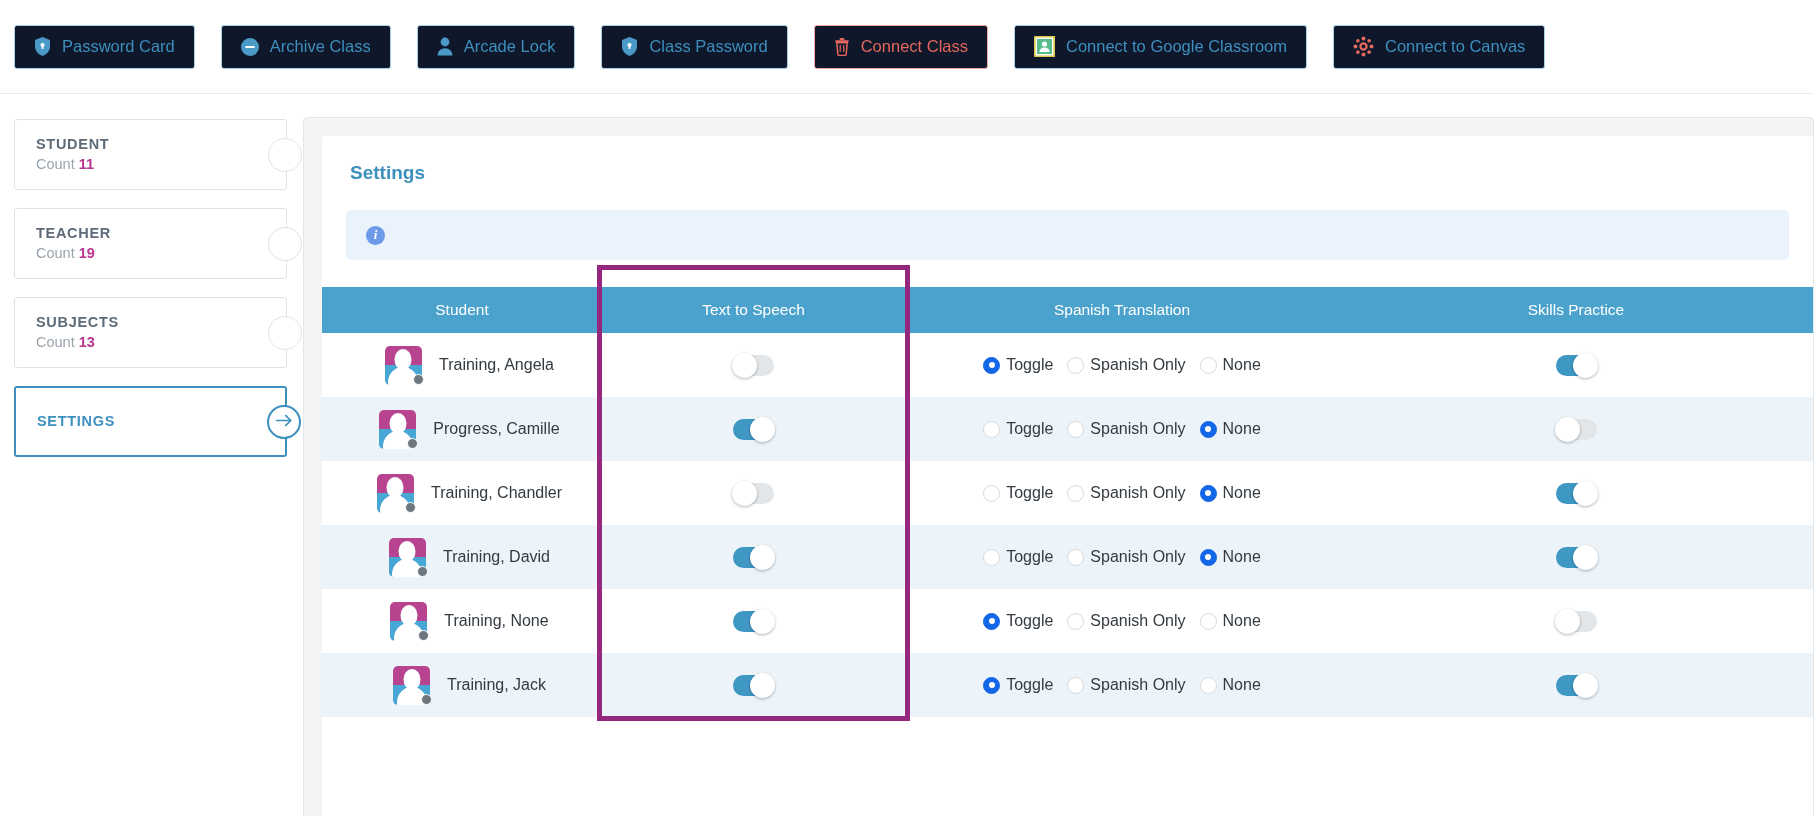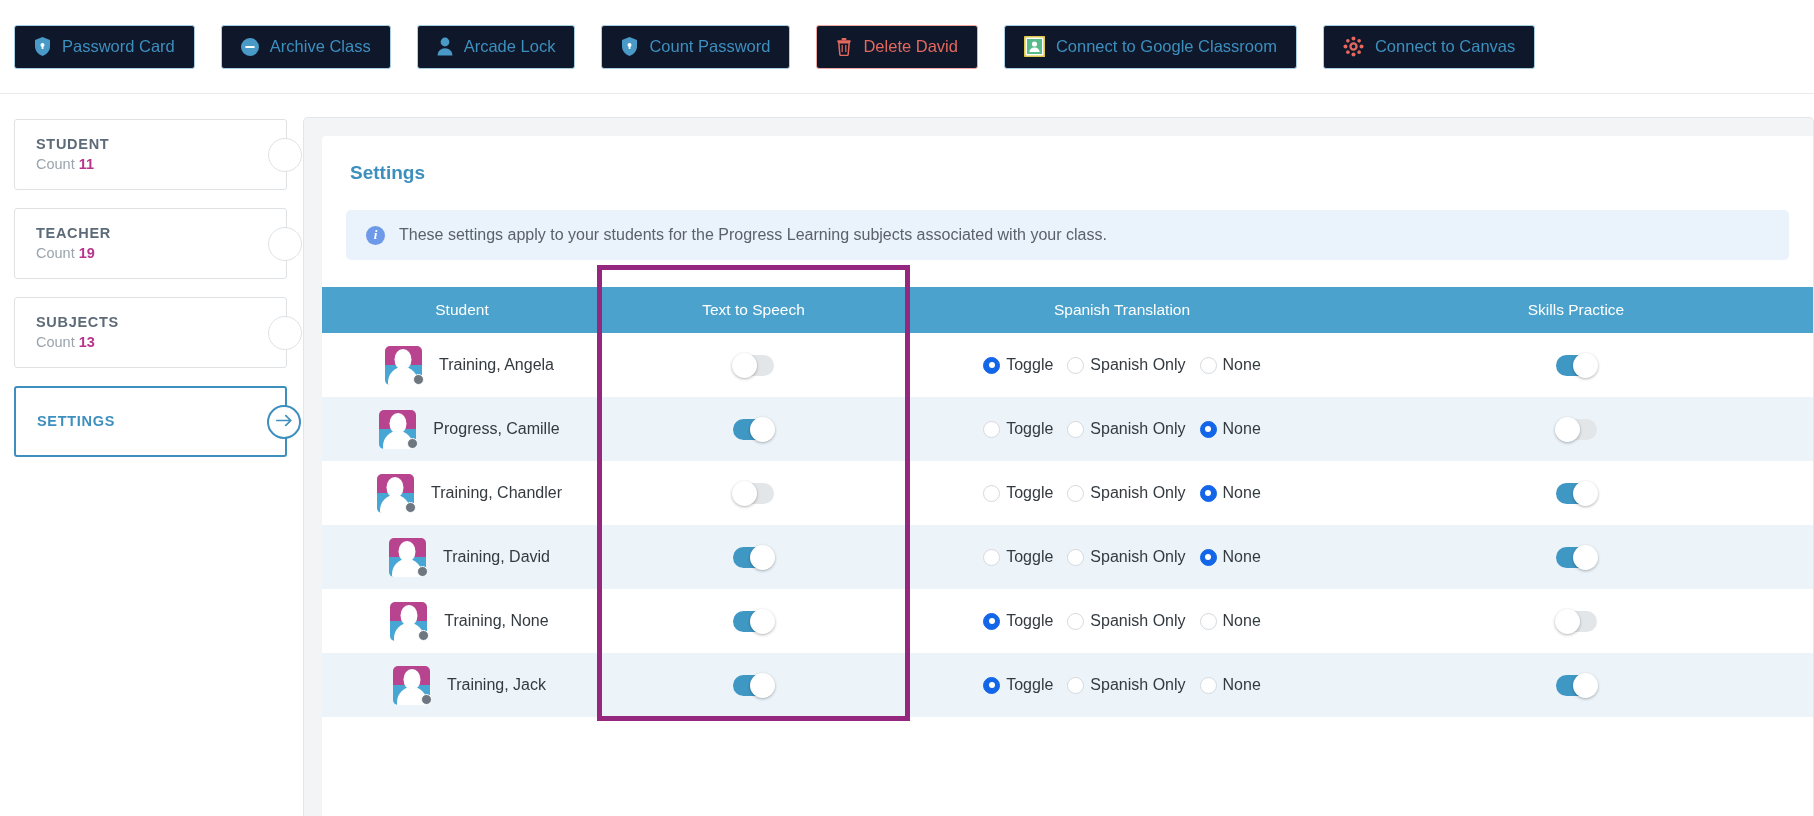--- a/index.html
+++ b/index.html
@@ -275,34 +275,34 @@
   </div>
 
   <div class="tbtn">
     <span class="ic">
       <svg width="17" height="19" viewBox="0 0 17 19">
           <path d="M8.5 0 1 3v6c0 5 3.2 8.6 7.5 10C12.8 17.6 16 14 16 9V3L8.5 0z" fill="#4a9ac7"></path>
           <circle cx="8.5" cy="8" r="2" fill="#fff"></circle>
           <rect x="7.7" y="8" width="1.7" height="4" fill="#fff"></rect>
         </svg>
     </span>
-    <span>Count Password</span>
+    <span>Class Password</span>
   </div>
 
   <div class="tbtn danger">
     <span class="ic">
       <svg width="16" height="19" viewBox="0 0 16 19">
           <rect x="1.3" y="3.3" width="13.4" height="2" rx="0.6" fill="#e4685e"></rect>
           <rect x="5.6" y="1" width="4.8" height="2.3" rx="0.7" fill="#e4685e"></rect>
           <path d="M2.8 5.8h10.4l-1 11.4a1.4 1.4 0 0 1-1.4 1.3H5.2a1.4 1.4 0 0 1-1.4-1.3z" fill="none" stroke="#e4685e" stroke-width="1.5"></path>
           <rect x="5.6" y="8" width="1.2" height="7" fill="#e4685e"></rect>
           <rect x="9.2" y="8" width="1.2" height="7" fill="#e4685e"></rect>
         </svg>
     </span>
-    <span>Delete David</span>
+    <span>Connect Class</span>
   </div>
 
   <div class="tbtn">
     <span class="ic">
       <svg width="21" height="21" viewBox="0 0 21 21">
           <rect x="0.5" y="0.5" width="20" height="20" rx="2" fill="#fff" stroke="#dcc94a" stroke-width="2.2"></rect>
           <rect x="3" y="3" width="15" height="15" fill="#57bb8a"></rect>
           <circle cx="10.5" cy="8" r="2.6" fill="#fff"></circle>
           <path d="M5.4 16c0-2.7 2.3-4.5 5.1-4.5s5.1 1.8 5.1 4.5z" fill="#fff"></path>
         </svg>
@@ -364,21 +364,20 @@
   </div>
 
   <div class="mainwrap">
     <div class="outer">
       <div class="panel">
 
         <div class="panel-title">Settings</div>
 
         <div class="infobar">
           <span class="info-ic">i</span>
-          <span class="info-tx">These settings apply to your students for the Progress Learning subjects associated with your class.</span>
         </div>
 
         <div class="tblwrap">
           <table>
             <thead>
               <tr>
                 <th class="c-student">Student</th>
                 <th class="c-tts">Text to Speech</th>
                 <th class="c-span">Spanish Translation</th>
                 <th class="c-skill">Skills Practice</th>

